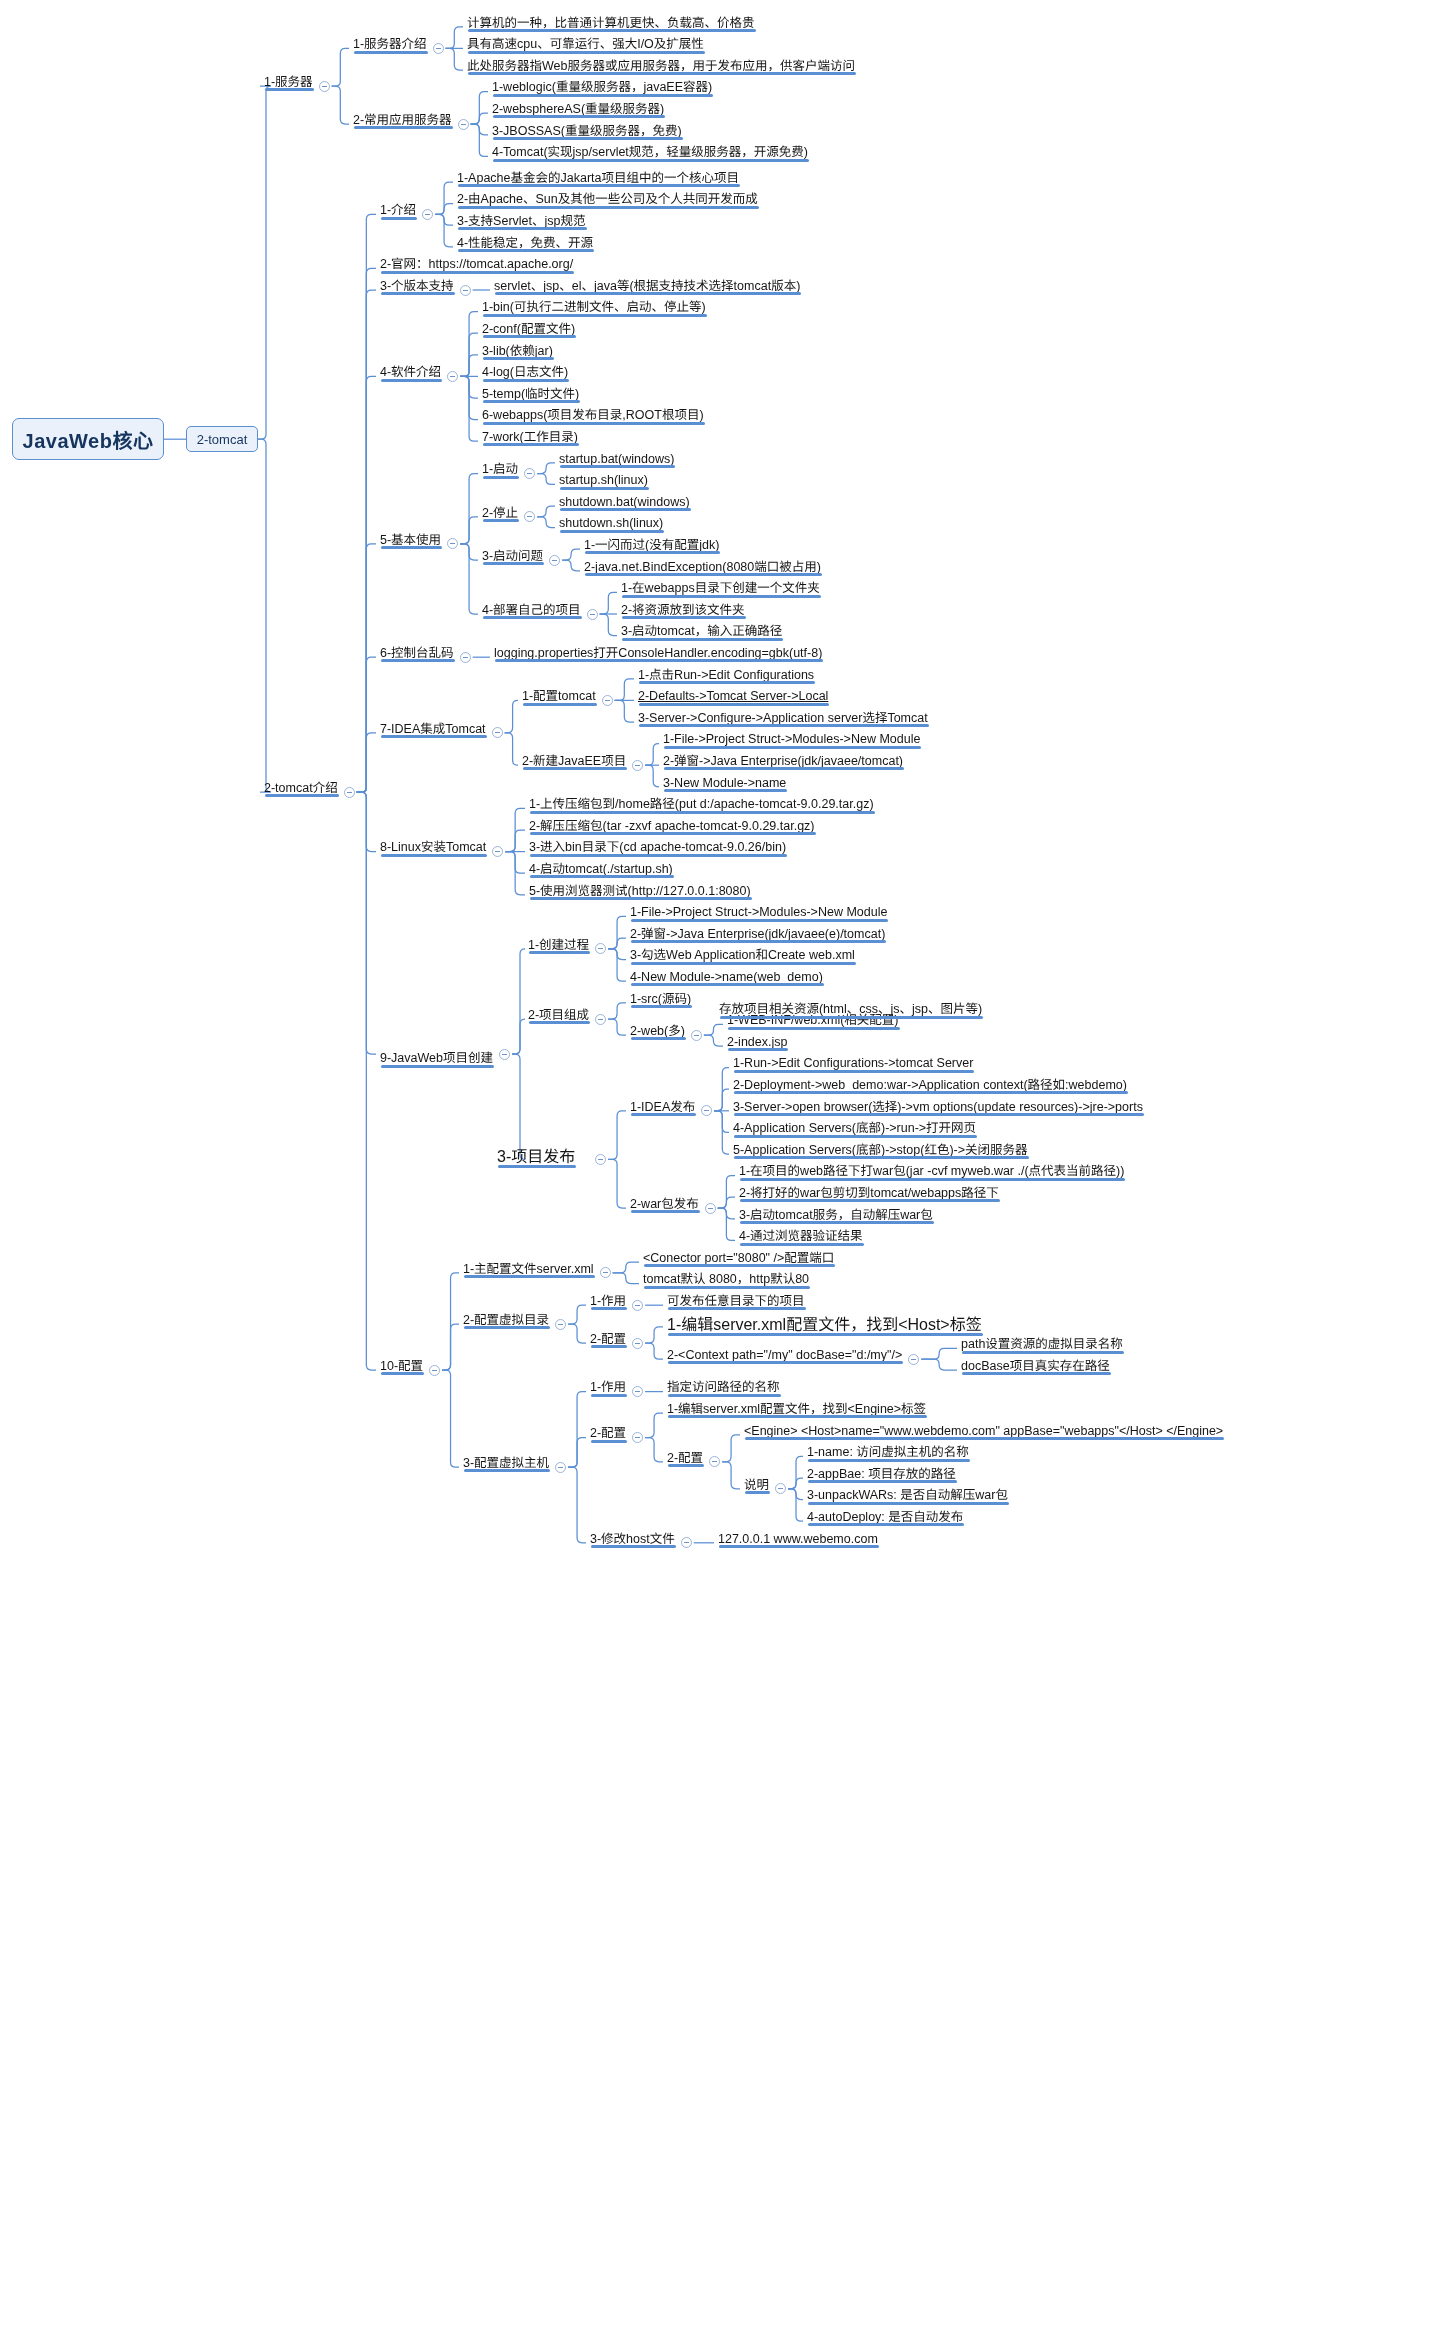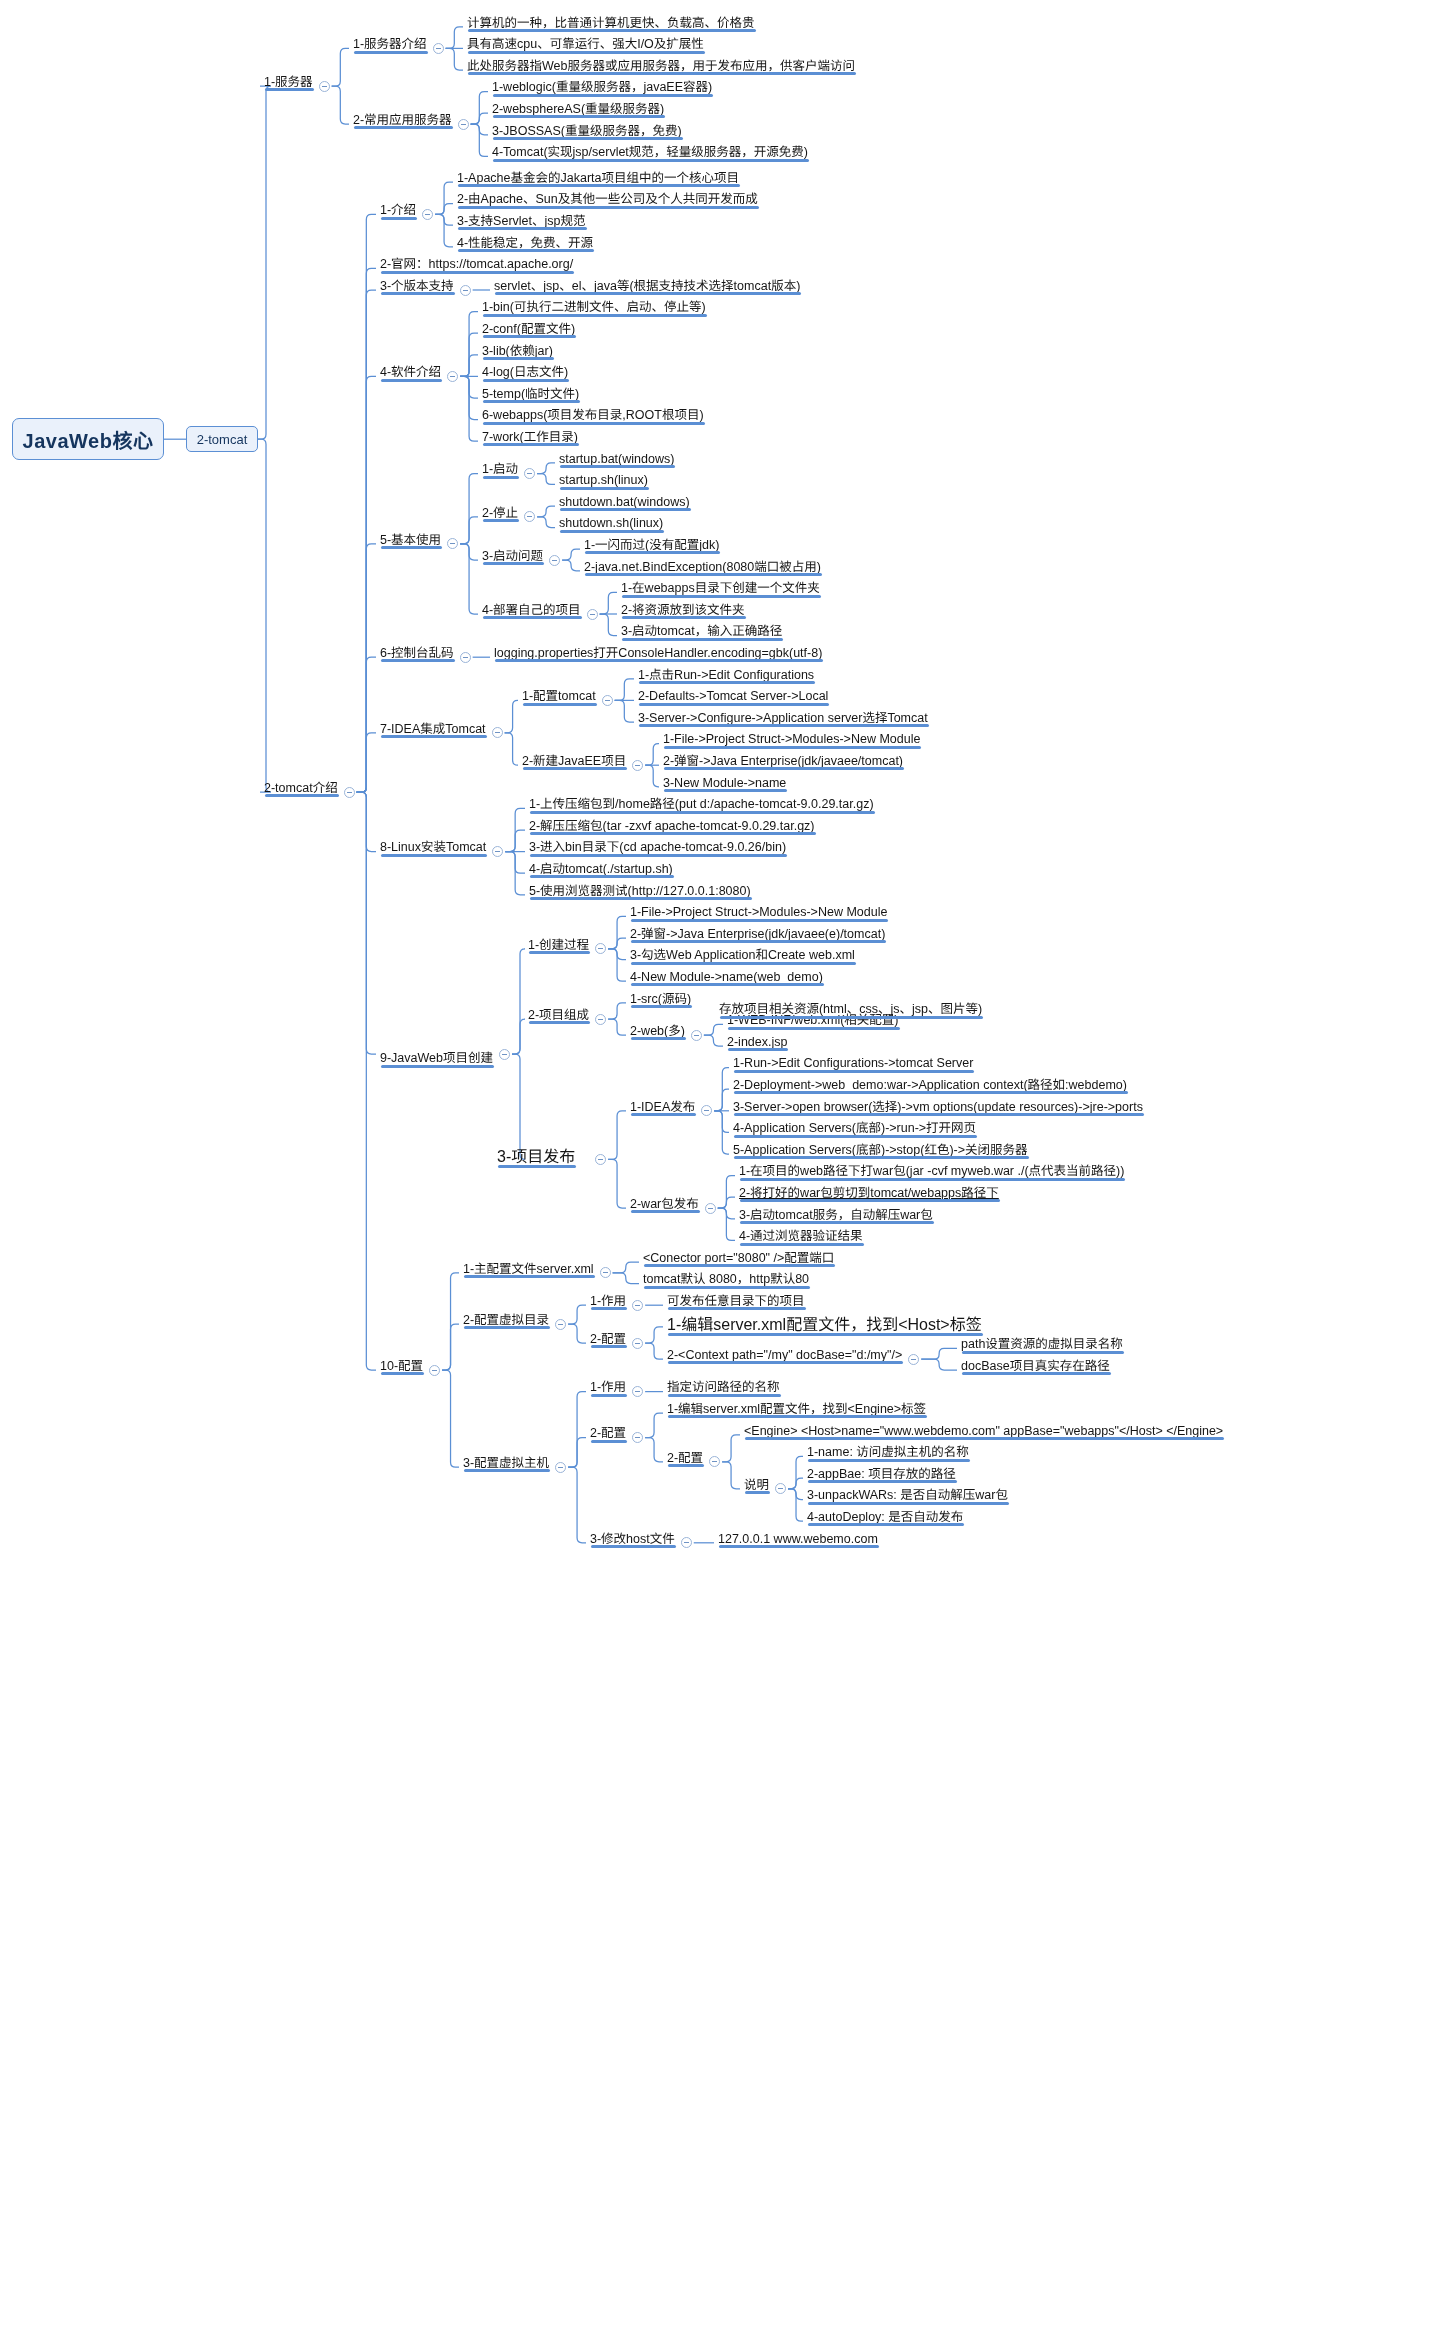--- a/index.html
+++ b/index.html
@@ -353,21 +353,21 @@
       <span class="nlabel">7-IDEA集成Tomcat</span>
     </div>
     <div class="toggle" style="left: 491.594px; top: 727.3px;"></div>
     <div class="node u" style="left: 520px; top: 690.15px; font-size: 12.5px;">
       <span class="nlabel">1-配置tomcat</span>
     </div>
     <div class="toggle" style="left: 601.641px; top: 694.9px;"></div>
     <div class="node u" style="left: 636px; top: 668.55px; font-size: 12.5px;">
       <span class="nlabel">1-点击Run-&gt;Edit Configurations</span>
     </div>
-    <div class="node u" style="left: 636px; top: 690.15px; font-size: 12.5px;">
+    <div class="node u" style="left: 636px; top: 690.15px; font-size: 12.5px; text-decoration: underline;">
       <span class="nlabel">2-Defaults-&gt;Tomcat Server-&gt;Local</span>
     </div>
     <div class="node u" style="left: 636px; top: 711.75px; font-size: 12.5px;">
       <span class="nlabel">3-Server-&gt;Configure-&gt;Application server选择Tomcat</span>
     </div>
     <div class="node u" style="left: 520px; top: 754.95px; font-size: 12.5px;">
       <span class="nlabel">2-新建JavaEE项目</span>
     </div>
     <div class="toggle" style="left: 632.203px; top: 759.7px;"></div>
     <div class="node u" style="left: 661px; top: 733.35px; font-size: 12.5px;">
@@ -461,21 +461,21 @@
     <div class="node u" style="left: 731px; top: 1143.75px; font-size: 12.5px;">
       <span class="nlabel">5-Application Servers(底部)-&gt;stop(红色)-&gt;关闭服务器</span>
     </div>
     <div class="node u" style="left: 628px; top: 1197.75px; font-size: 12.5px;">
       <span class="nlabel">2-war包发布</span>
     </div>
     <div class="toggle" style="left: 704.766px; top: 1202.5px;"></div>
     <div class="node u" style="left: 737px; top: 1165.35px; font-size: 12.5px;">
       <span class="nlabel">1-在项目的web路径下打war包(jar -cvf myweb.war ./(点代表当前路径))</span>
     </div>
-    <div class="node u" style="left: 737px; top: 1186.95px; font-size: 12.5px; text-decoration: underline;">
+    <div class="node u" style="left: 737px; top: 1186.95px; font-size: 12.5px;">
       <span class="nlabel">2-将打好的war包剪切到tomcat/webapps路径下</span>
     </div>
     <div class="node u" style="left: 737px; top: 1208.55px; font-size: 12.5px;">
       <span class="nlabel">3-启动tomcat服务，自动解压war包</span>
     </div>
     <div class="node u" style="left: 737px; top: 1230.15px; font-size: 12.5px;">
       <span class="nlabel">4-通过浏览器验证结果</span>
     </div>
     <div class="node u" style="left: 378px; top: 1359.75px; font-size: 12.5px;">
       <span class="nlabel">10-配置</span>

